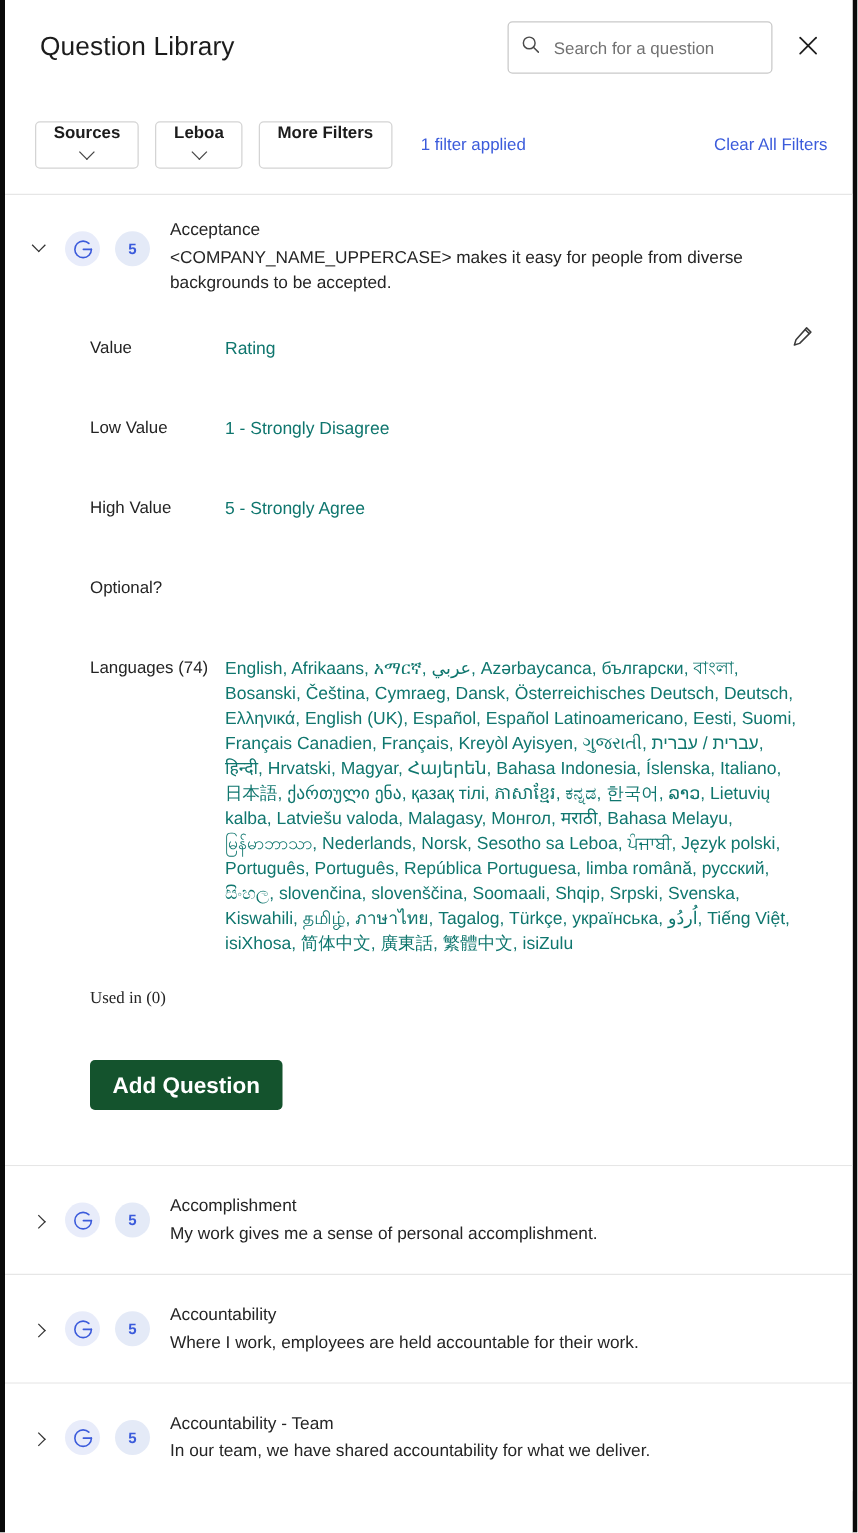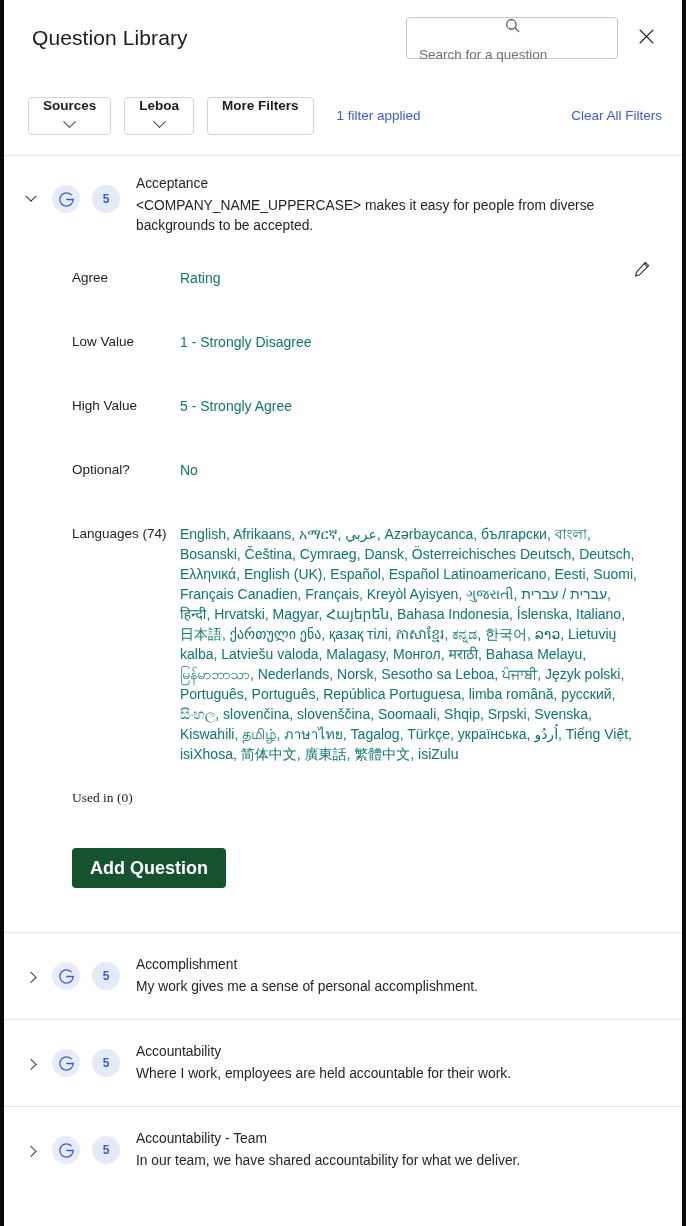--- a/index.html
+++ b/index.html
@@ -45,21 +45,20 @@
   .search-box {
     width: 212px;
     height: 42px;
     border: 1px solid #c9c9c9;
     border-radius: 4px;
     display: flex;
     align-items: center;
     padding: 0 10px;
     gap: 9px;
     background: #fff;
-    flex-direction: column;
   }
   .search-input {
     border: none;
     outline: none;
     font-family: inherit;
     font-size: 13.5px;
     color: #242424;
     width: 100%;
     background: transparent;
   }
@@ -318,37 +317,36 @@
         <button class="edit-btn">
           <span>
             <svg width="18" height="18" viewBox="0 0 18 18" fill="none">
               <path d="M12.3 2.3l3.4 3.4-9 9L2.5 16l1.3-4.2 8.5-9.5z" stroke="#3b3b3b" stroke-width="1.2" stroke-linejoin="round"></path>
               <line x1="11.1" y1="3.6" x2="14.4" y2="6.9" stroke="#3b3b3b" stroke-width="1.2"></line>
             </svg>
           </span>
         </button>
 
         <div class="row">
-          <div class="row-label">Agree</div>
+          <div class="row-label">Value</div>
           <div class="row-value">Rating</div>
         </div>
 
         <div class="row">
           <div class="row-label">Low Value</div>
           <div class="row-value">1 - Strongly Disagree</div>
         </div>
 
         <div class="row">
           <div class="row-label">High Value</div>
           <div class="row-value">5 - Strongly Agree</div>
         </div>
 
         <div class="row">
           <div class="row-label">Optional?</div>
-          <div class="row-value">No</div>
         </div>
 
         <div class="row lang">
           <div class="row-label">Languages (74)</div>
           <div class="row-value">English, Afrikaans, አማርኛ, عربي, Azərbaycanca, български, বাংলা, Bosanski, Čeština, Cymraeg, Dansk, Österreichisches Deutsch, Deutsch, Ελληνικά, English (UK), Español, Español Latinoamericano, Eesti, Suomi, Français Canadien, Français, Kreyòl Ayisyen, ગુજરાતી, עברית / עברית, हिन्दी, Hrvatski, Magyar, Հայերեն, Bahasa Indonesia, Íslenska, Italiano, 日本語, ქართული ენა, қазақ тілі, ភាសាខ្មែរ, ಕನ್ನಡ, 한국어, ລາວ, Lietuvių kalba, Latviešu valoda, Malagasy, Монгол, मराठी, Bahasa Melayu, မြန်မာဘာသာ, Nederlands, Norsk, Sesotho sa Leboa, ਪੰਜਾਬੀ, Język polski, Português, Português, República Portuguesa, limba română, русский, සිංහල, slovenčina, slovenščina, Soomaali, Shqip, Srpski, Svenska, Kiswahili, தமிழ், ภาษาไทย, Tagalog, Türkçe, українська, اُردُو, Tiếng Việt, isiXhosa, 简体中文, 廣東話, 繁體中文, isiZulu</div>
         </div>
 
         <div class="used-in">Used in (0)</div>
 
         <button class="add-question">Add Question</button>

